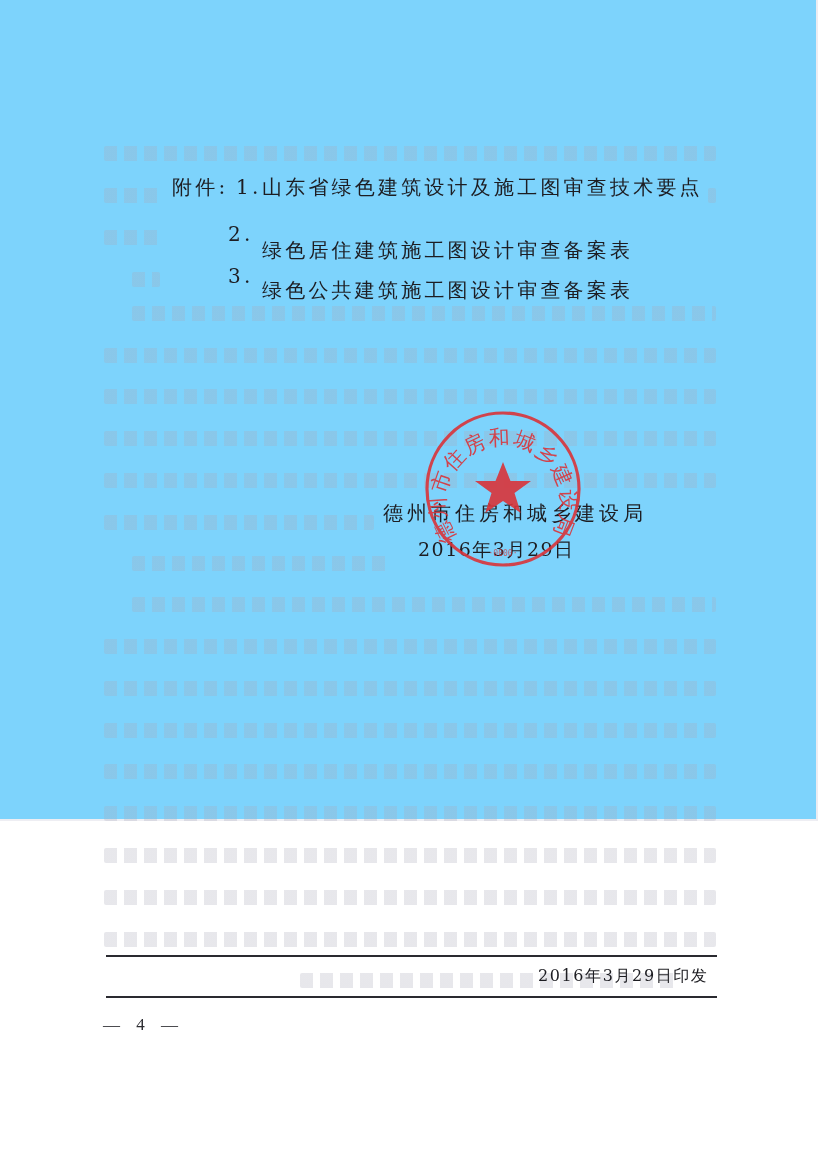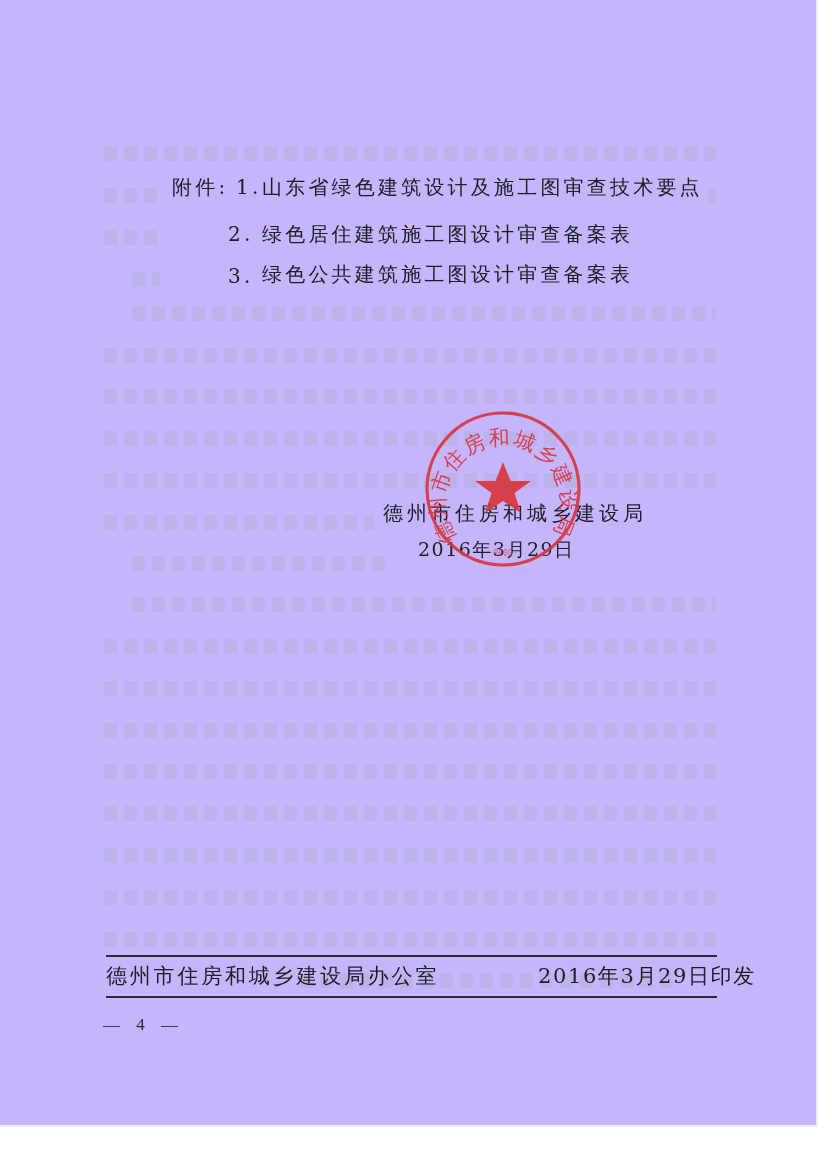--- a/index.html
+++ b/index.html
@@ -12,22 +12,22 @@
       height: 1169px;
       position: relative;
       overflow: hidden;
       font-family: "DejaVu Serif", "Liberation Serif", serif;
     }
     .page {
       position: absolute;
       left: 0;
       top: 0;
       width: 818px;
-      height: 1127px;
-      background: #c4b5fd;
+      height: 821px;
+      background: #7dd3fc;
       box-shadow: inset -2px 0 0 #ececf1, inset 0 -2px 0 #eeeef3;
     }
     
     .bleed {
       position: absolute;
       left: 104px;
       width: 612px;
       height: 15px;
       border-radius: 2px;
       background: repeating-linear-gradient(90deg,
@@ -38,32 +38,32 @@
     .text {
       position: absolute;
       color: #1d1d22;
       white-space: nowrap;
       letter-spacing: 3.2px;
       font-size: 20px;
       line-height: 24px;
     }
     .attach-label { left: 172px; top: 175px; }
     .attach-num { left: 228px; }
-    .attach-title { left: 262px; }
+    .attach-title { left: 262px; margin-top: 16px; }
     .sig-org { left: 383px; top: 501px; letter-spacing: 4px; }
     .sig-date { left: 418px; top: 537px; letter-spacing: 1.5px; font-size: 19px; }
     .rule {
       position: absolute;
       left: 106px;
       width: 611px;
       height: 2px;
       background: #2a2a30;
     }
     .footer-org { left: 106px; top: 964px; letter-spacing: 2.8px; font-size: 21px; }
-    .footer-date { left: 538px; top: 964px; letter-spacing: 1.6px; font-size: 21px; }
+    .footer-date { left: 538px; top: 964px; letter-spacing: 1.6px; font-size: 16px; }
     .page-num {
       position: absolute;
       left: 103px;
       top: 1015px;
       font-size: 17px;
       color: #2b2b30;
       letter-spacing: 6px;
       font-family: "Liberation Serif", serif;
     }
     .seal {
@@ -134,18 +134,17 @@
     </defs>
     <circle cx="79" cy="79" r="76" fill="none" stroke="#d9343a" stroke-width="3.2"></circle>
     <text font-size="21" fill="#d9343a" font-family="DejaVu Sans, sans-serif" letter-spacing="2">
       <textPath href="#sealArc" startOffset="0">德州市住房和城乡建设局</textPath>
     </text>
     <polygon points="79,52 86.5,71 107,71 90.5,83 96.8,103 79,91 61.2,103 67.5,83 51,71 71.5,71" fill="#d9343a"></polygon>
     <text x="79" y="146" font-size="8" fill="#d9343a" text-anchor="middle" font-family="DejaVu Sans Mono, monospace" opacity="0.8">·0000·</text>
   </svg>
 
   <div class="rule" style="top:955px;"></div>
-  <span class="text footer-org">德州市住房和城乡建设局办公室</span>
   <span class="text footer-date">2016年3月29日印发</span>
   <div class="rule" style="top:996px;"></div>
 
   <span class="page-num">— 4 —</span>
 </div>
 
 </body></html>

